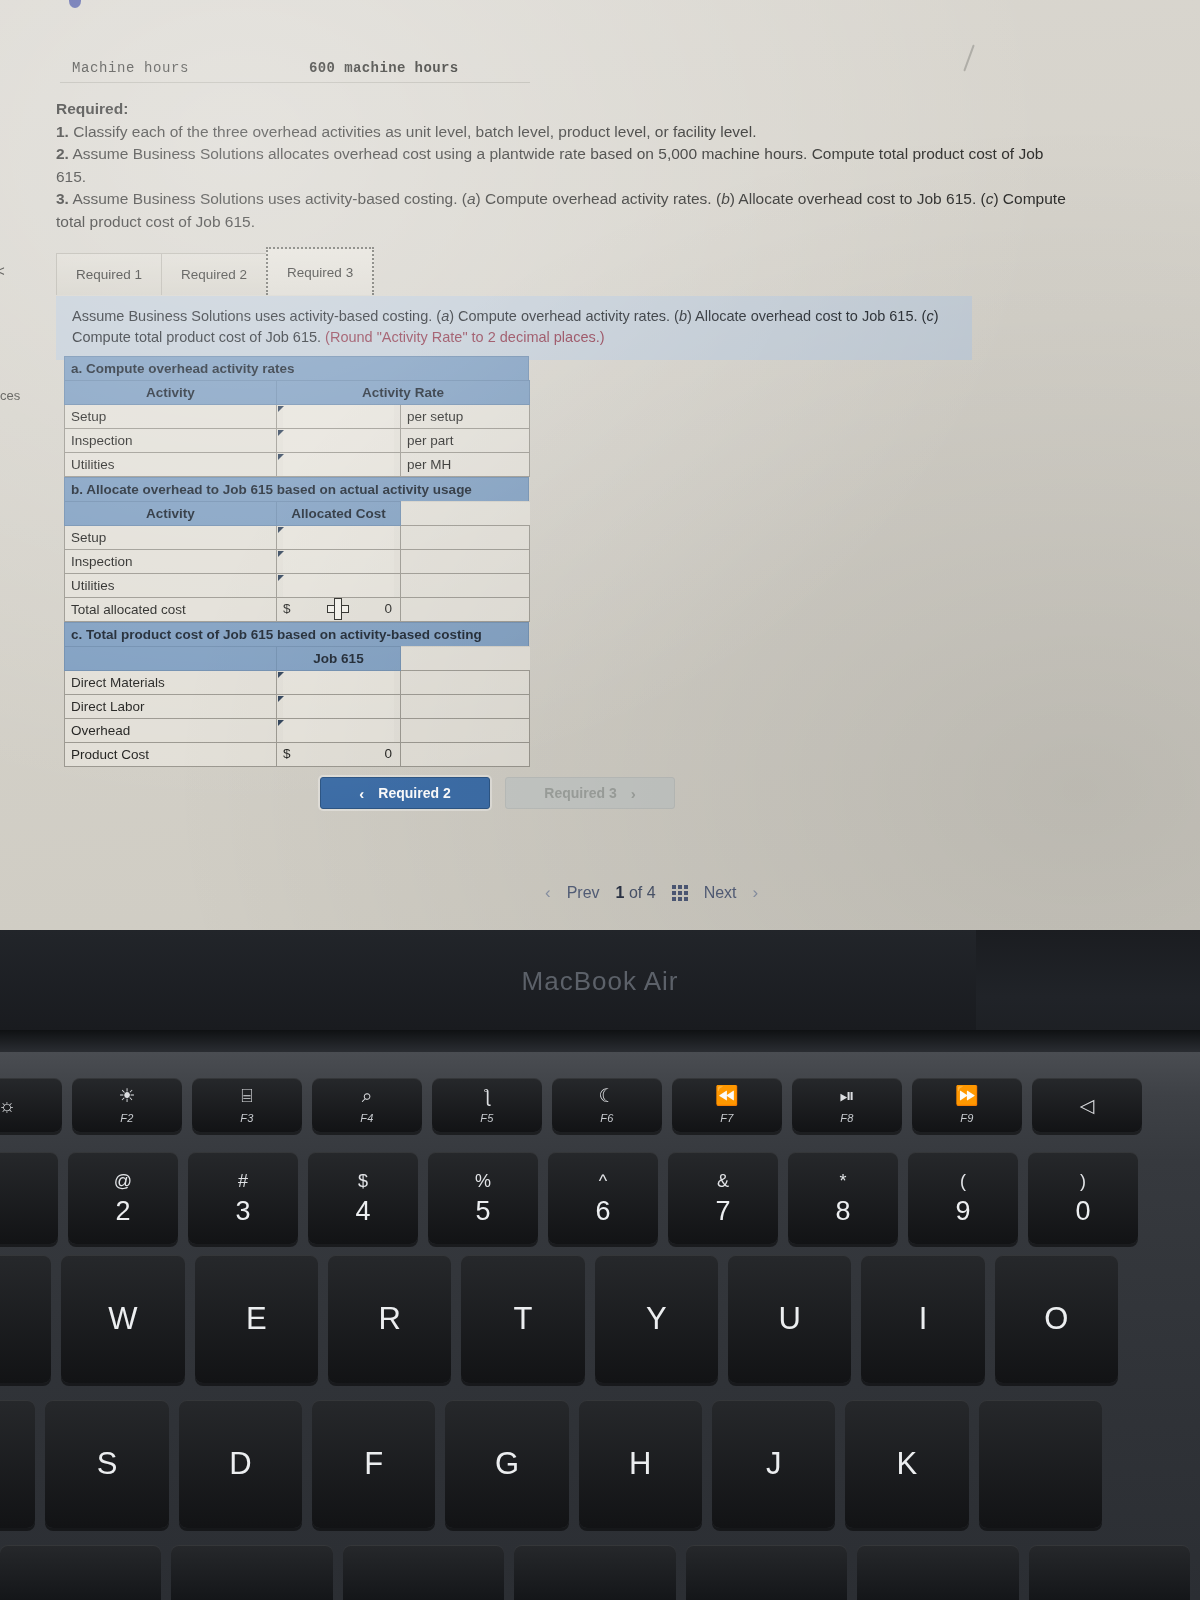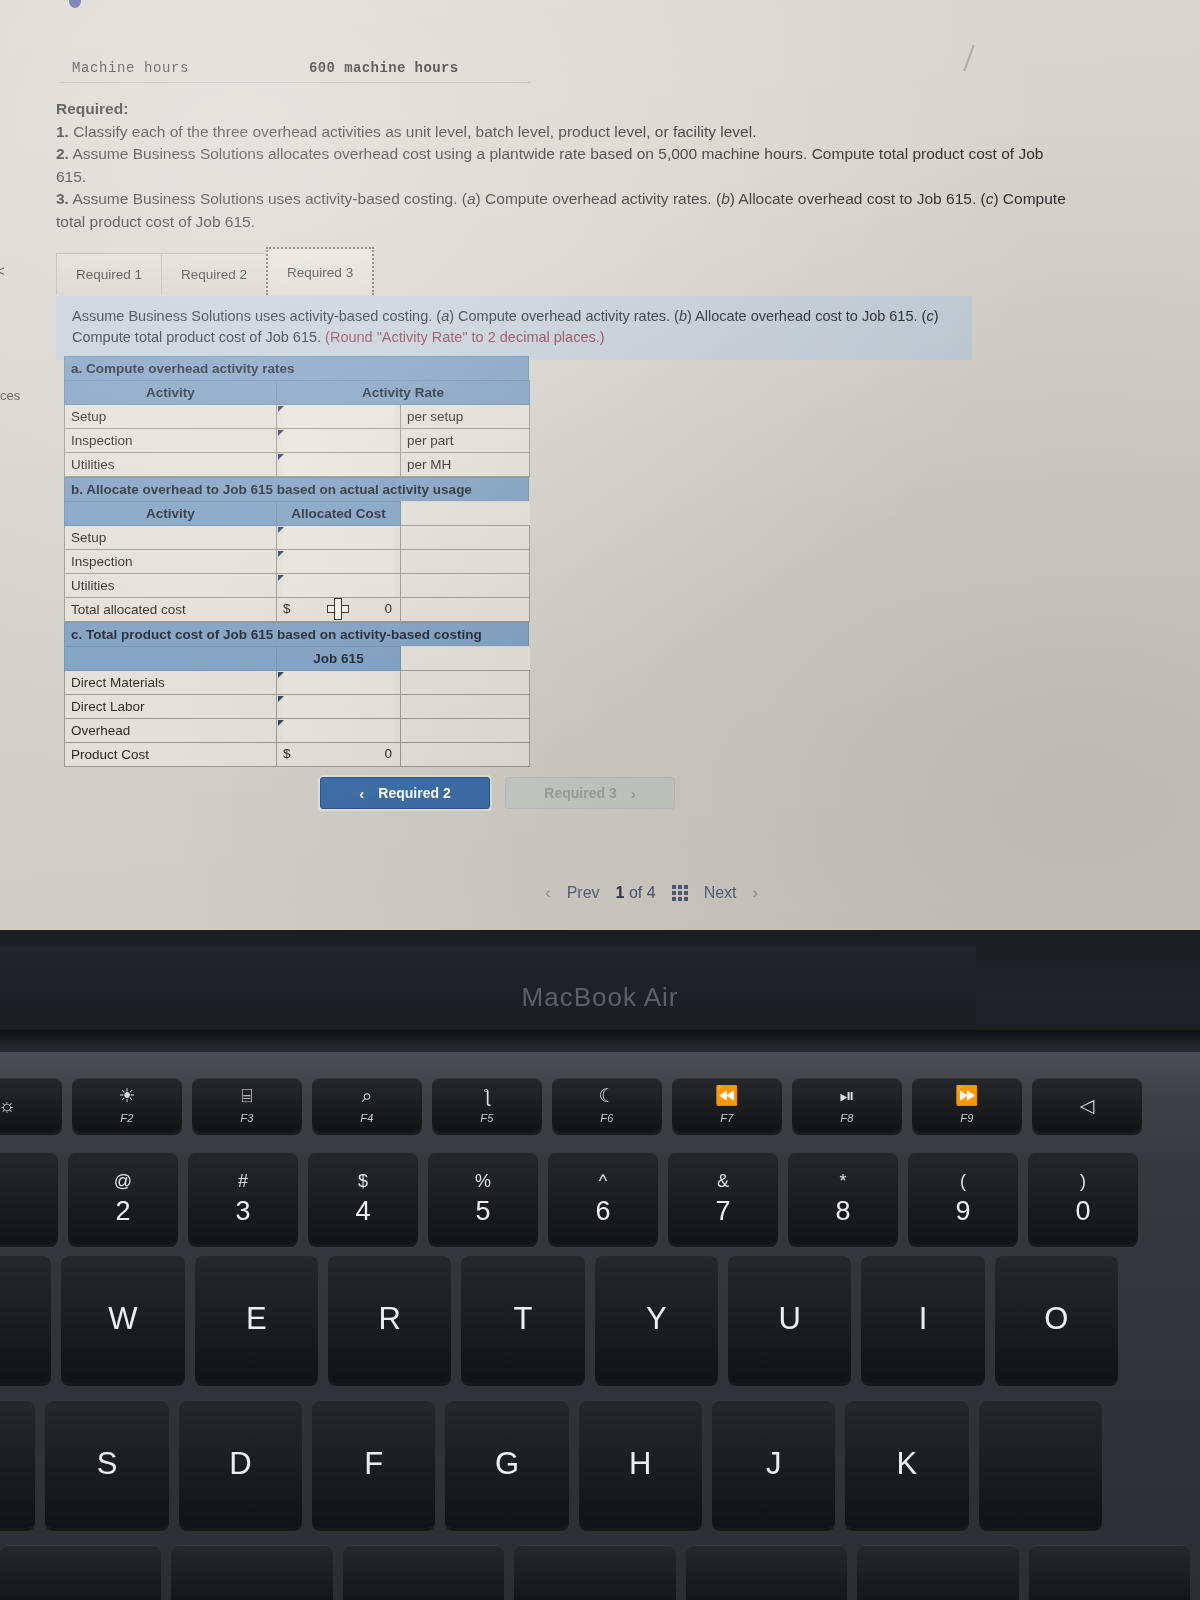--- a/index.html
+++ b/index.html
@@ -198,21 +198,21 @@
     grid-auto-rows:4px; gap:2px;
   }
   .grid-icon span{ background:#4e5a78; display:block; width:4px; height:4px; }
 
   
   #laptop{
     position:absolute; left:0; top:930px; width:1200px; height:670px;
     background:linear-gradient(180deg,#1b1d21 0%, #202328 10%, #1c1e22 18%, #24272c 22%, #2e3136 30%, #3a3d42 34%, #44474c 40%, #3a3d42 100%);
   }
   .bezel-bottom{
-    position:absolute; left:0; top:16px; width:976px; height:100px;
+    position:absolute; left:0; top:0; width:976px; height:100px;
     background:linear-gradient(180deg,#22252a,#191b1f);
   }
   .macbook-air{
     position:absolute; left:0; top:36px; width:1200px;
     text-align:center; color:#5c6169;
     font-size:26px; letter-spacing:1px;
   }
   .hinge{
     position:absolute; left:0; top:100px; width:1200px; height:22px;
     background:linear-gradient(180deg,#0f1113,#2a2d32);

